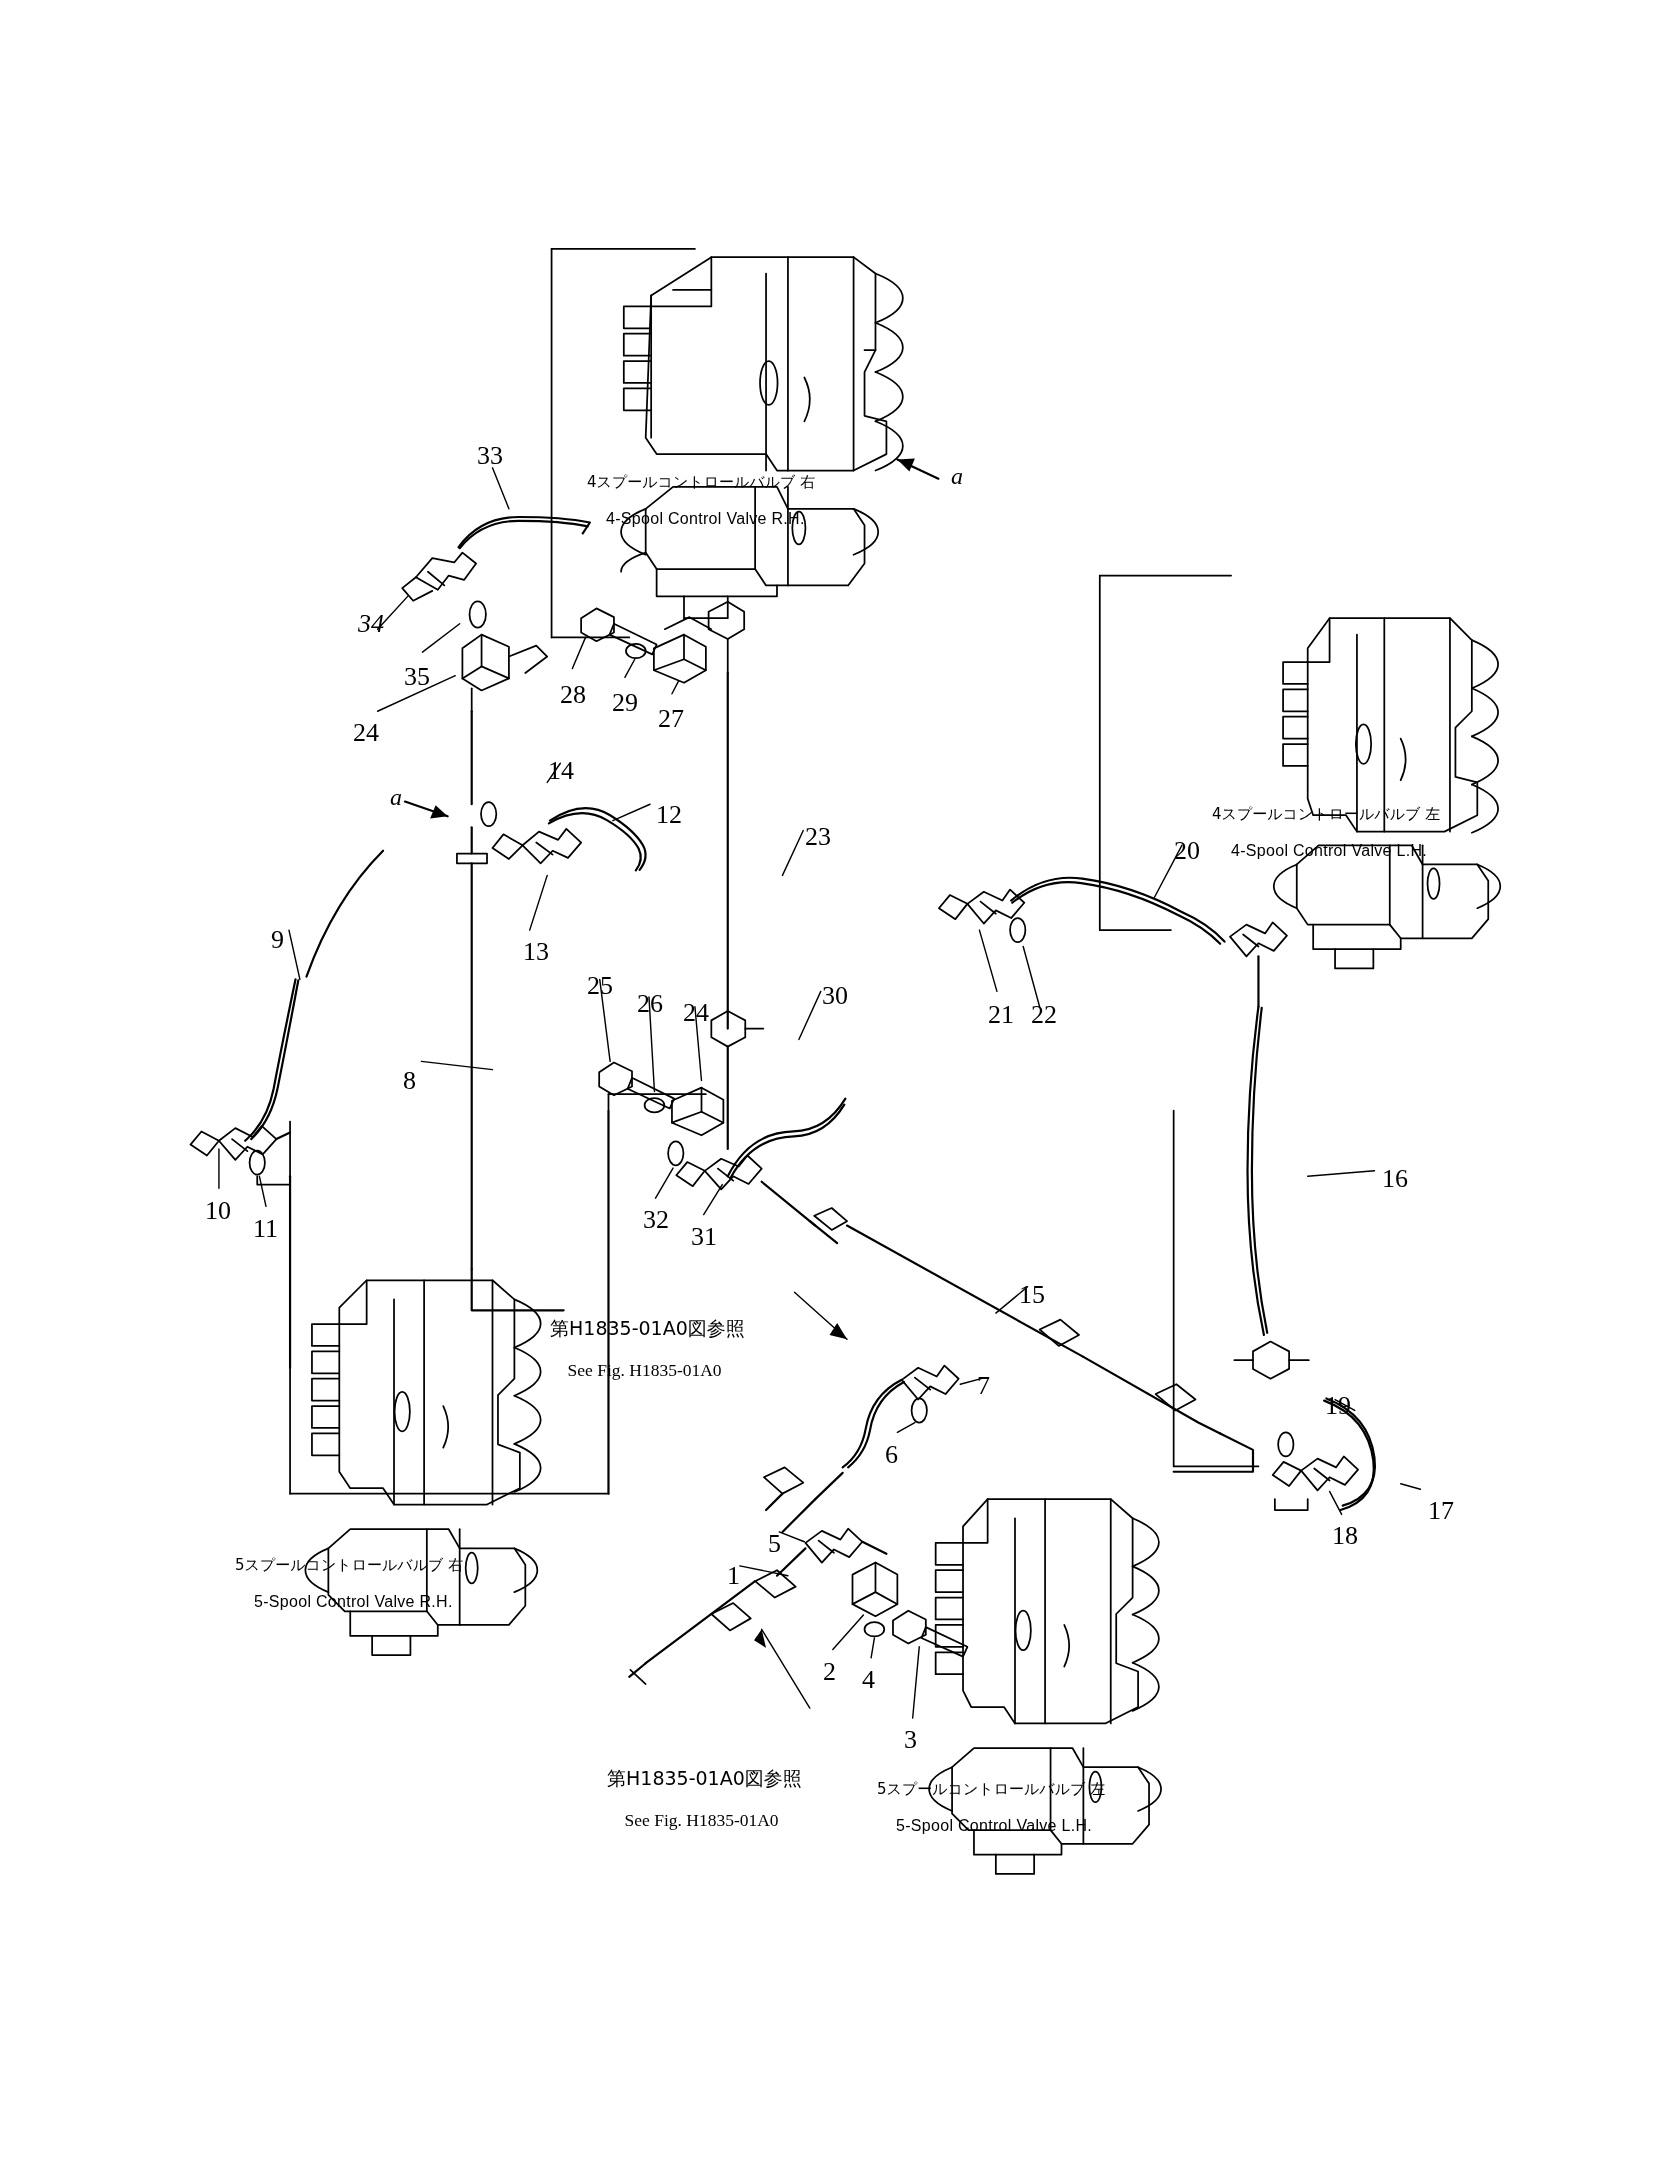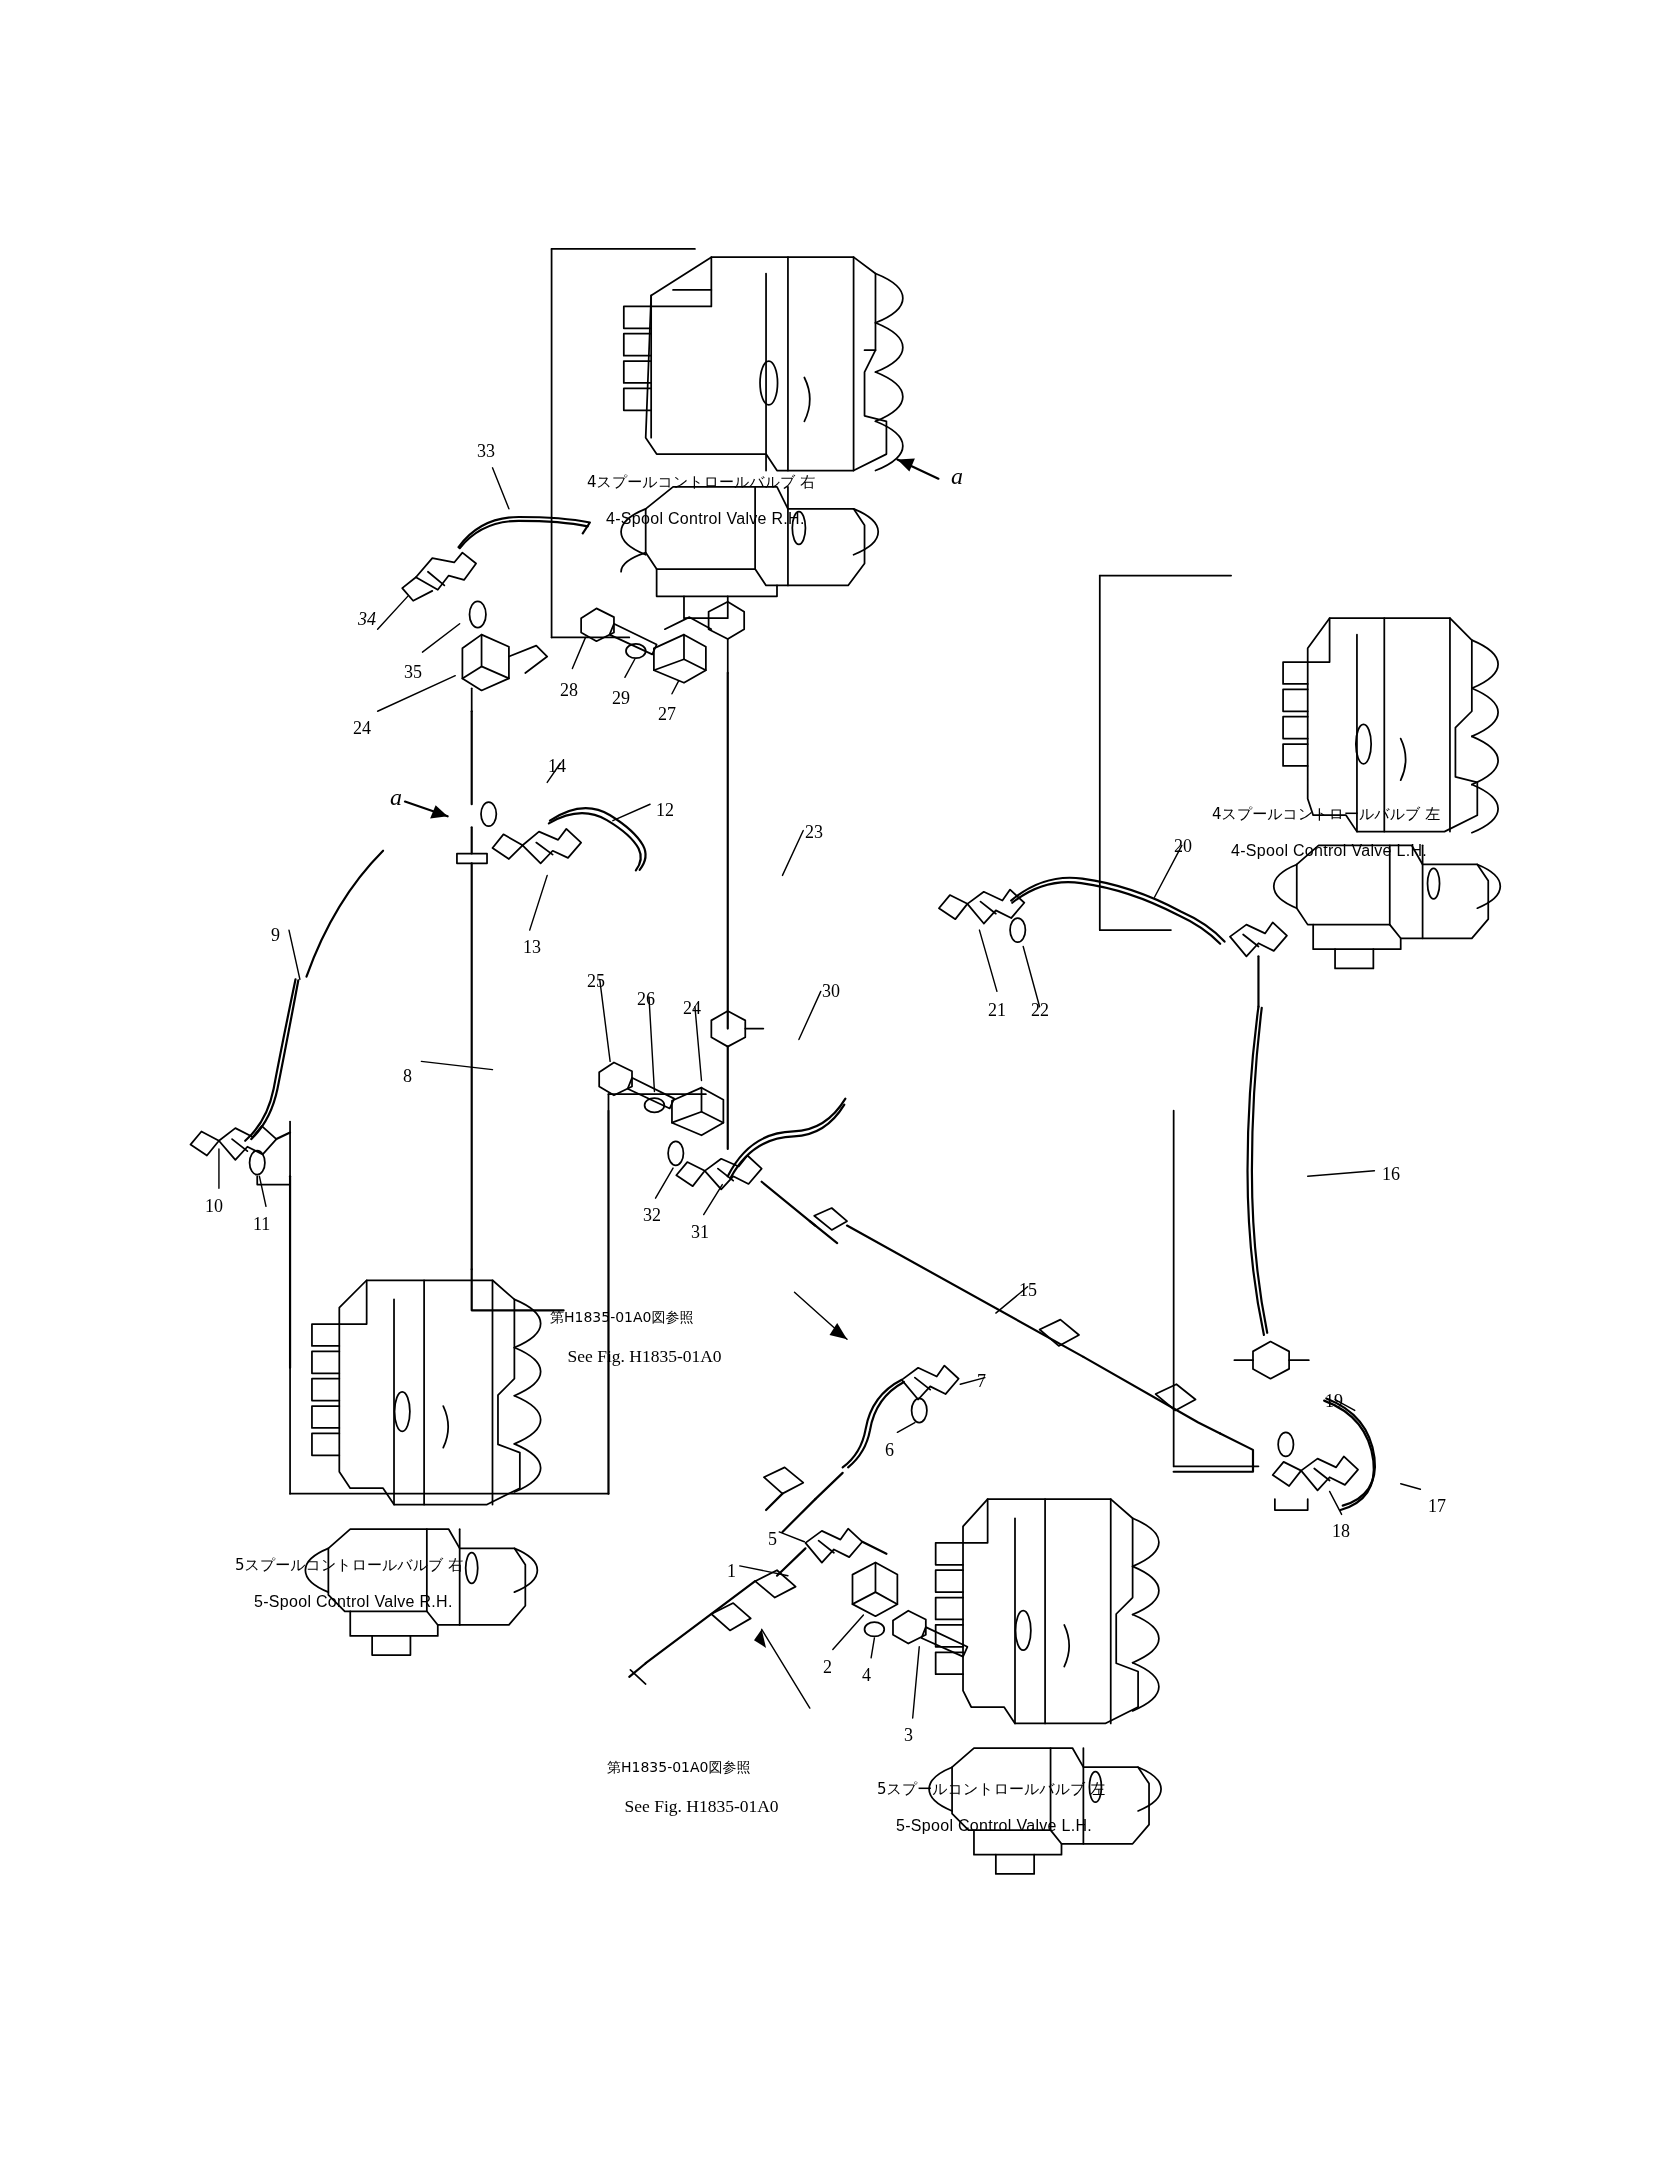--- a/index.html
+++ b/index.html
@@ -24,21 +24,21 @@
     width: 1676px;
     height: 2183px;
   }
   .lbl {
     position: absolute;
     color: #000000;
     white-space: pre;
     line-height: 1.18;
   }
   .num {
-    font-size: 18px;
+    font-size: 26px;
     font-family: "Liberation Serif", serif;
   }
   .calloutA {
     font-size: 24px;
     font-family: "Liberation Serif", serif;
     font-style: italic;
   }
   .cap {
     font-size: 16px;
     font-family: "Liberation Sans", sans-serif;
@@ -50,21 +50,22 @@
     font-size: 15px;
     letter-spacing: 0px;
   }
   .ref {
     font-size: 17.5px;
     font-family: "Liberation Serif", serif;
   }
   .ref .jp {
     display: block;
     font-family: "DejaVu Sans", sans-serif;
-    font-size: 14px;
+    font-size: 19px;
+    margin-top: 8px;
   }
 </style>
 </head>
 <body>
 
 <div id="sheet">
 
   <svg id="art" viewBox="0 0 3063 3990" xmlns="http://www.w3.org/2000/svg">
     <g fill="none" stroke="#000000" stroke-width="3.2" stroke-linecap="round" stroke-linejoin="round">
 

